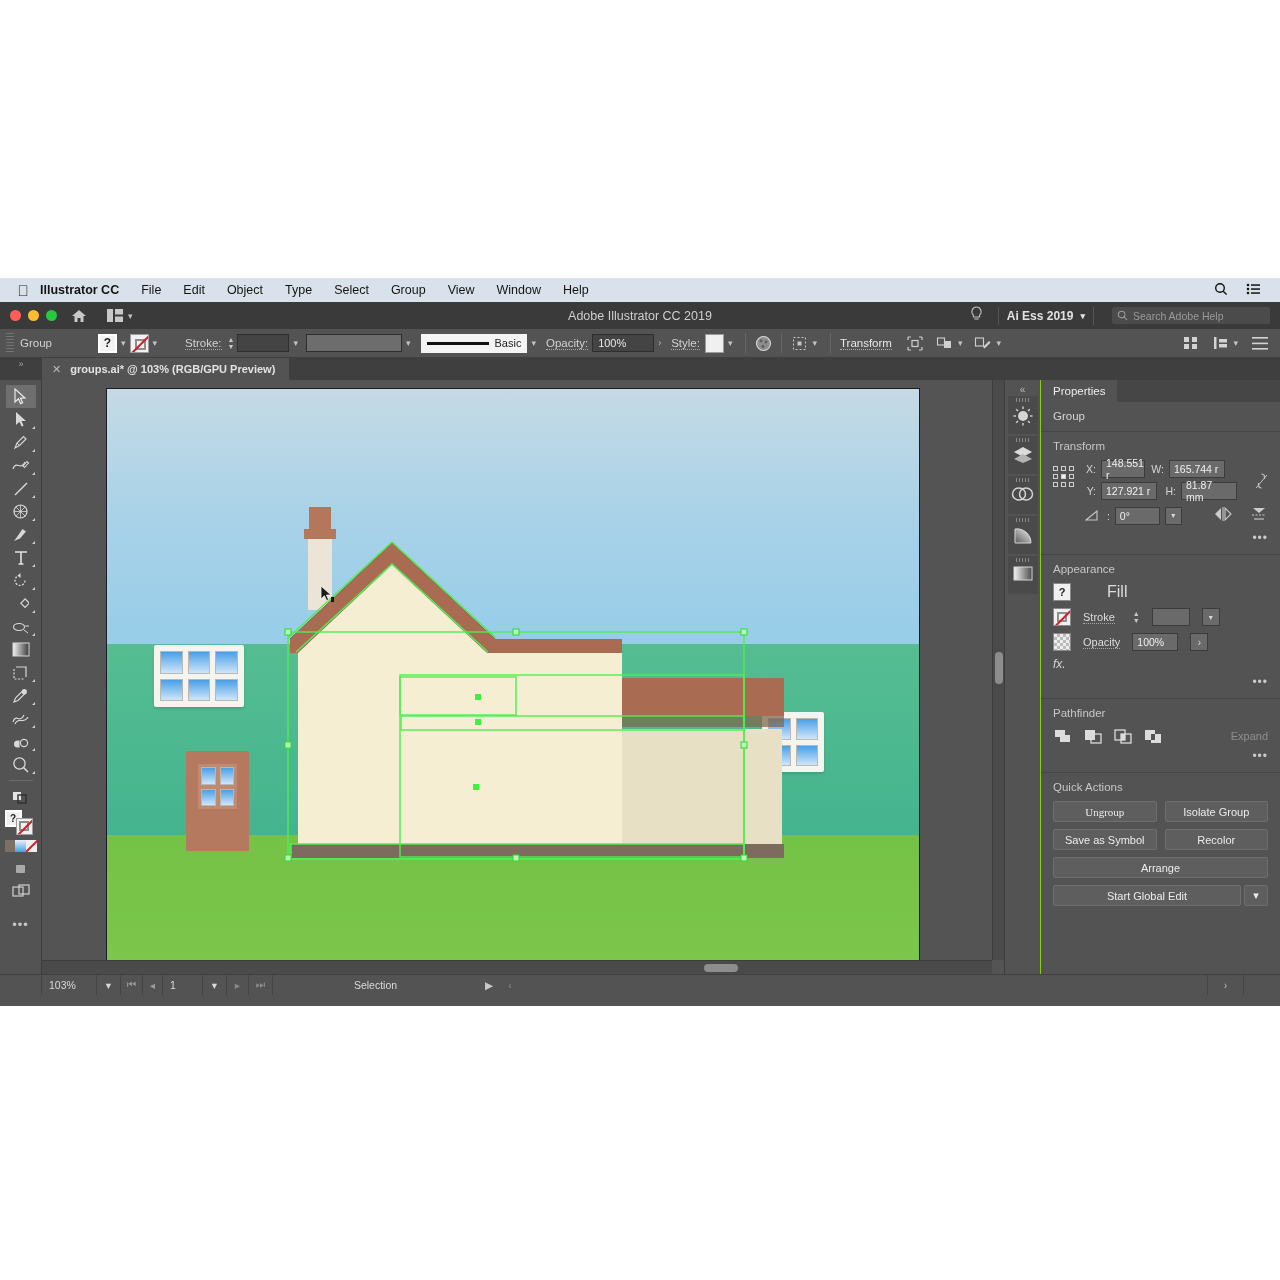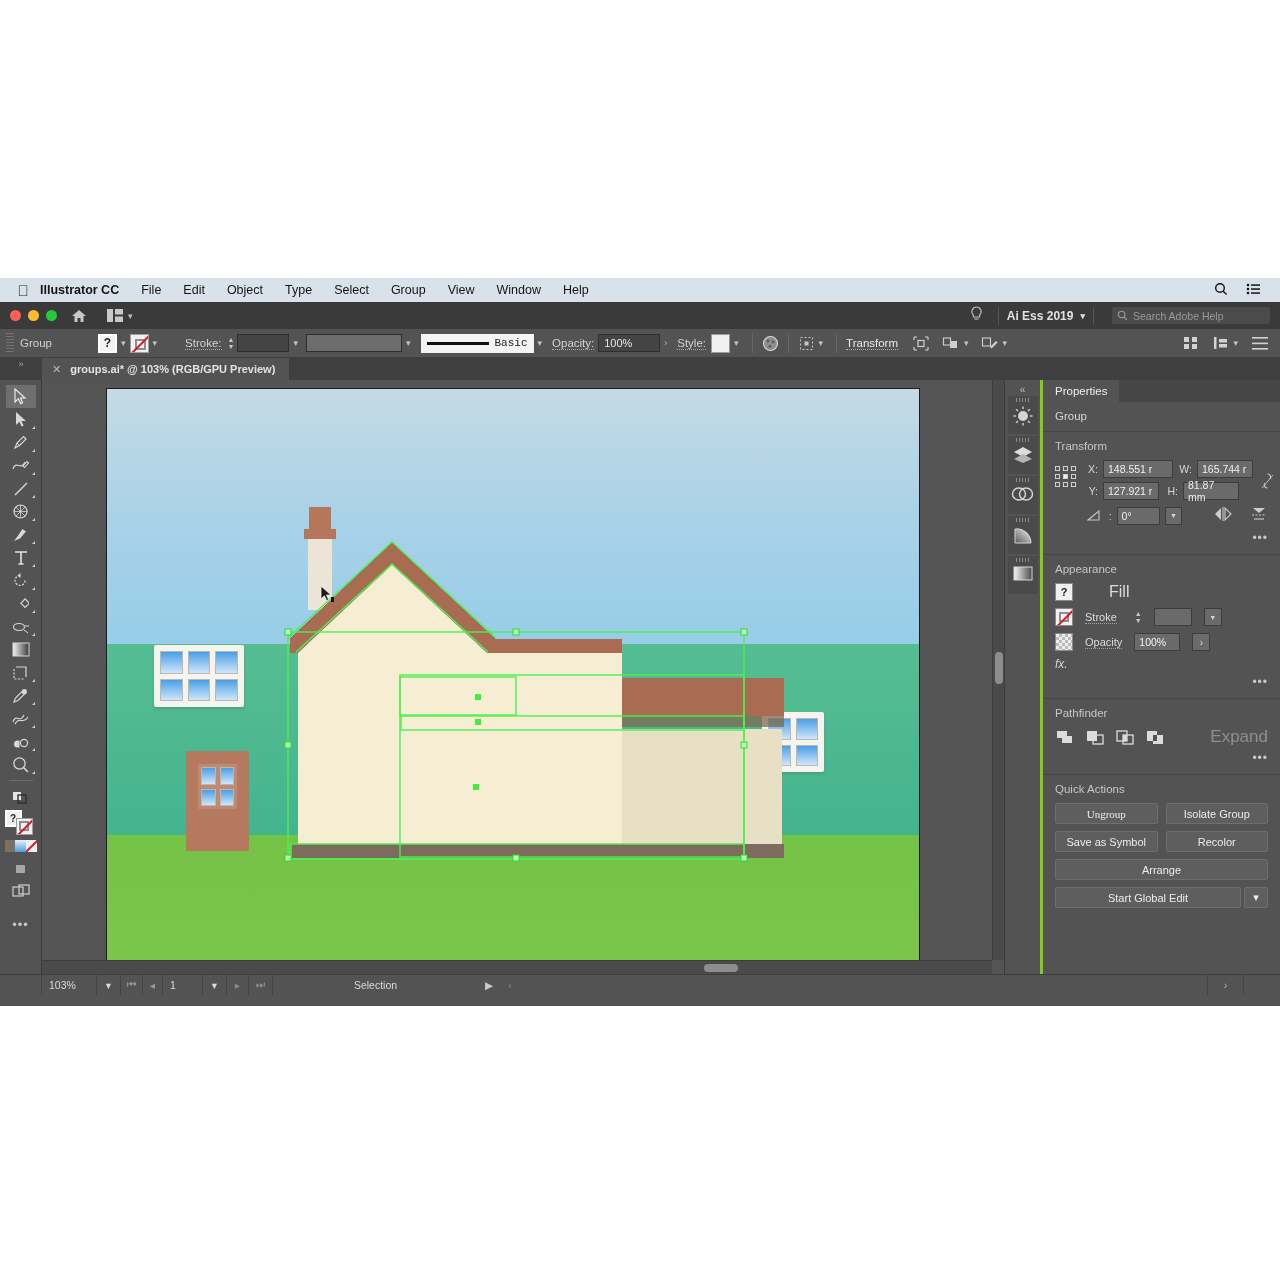--- a/index.html
+++ b/index.html
@@ -80,21 +80,21 @@
   .hscroll { position:absolute; left:0; right:12px; bottom:0; height:14px; background:#4a4a4a; border-top:1px solid #3c3c3c; }
   .hscroll .thumb { position:absolute; top:3px; left:662px; width:34px; height:8px; background:#8d8d8d; border-radius:4px; }
 
   
   .dockstrip { width:36px; background:#535353; border-left:1px solid #3c3c3c; display:flex; flex-direction:column; align-items:center; padding-top:2px; }
   .dockstrip .collapse { color:#bdbdbd; font-size:10px; height:14px; display:flex; align-items:center; }
   .dockitem { width:30px; height:38px; background:#4a4a4a; margin-bottom:2px; display:flex; flex-direction:column; align-items:center; justify-content:flex-start; padding-top:2px; color:#d0d0d0; }
   .dockitem .dots { width:14px; height:4px; background:repeating-linear-gradient(to right,#8b8b8b 0 1px,transparent 1px 3px); margin-bottom:3px; }
 
   
-  .props { width:240px; background:#535353; border-left:3px solid #84cc16; position:relative; overflow:hidden; }
+  .props { width:240px; background:#535353; border-left:1px solid #84cc16; position:relative; overflow:hidden; }
   .props .tabrow { height:22px; background:#464646; display:flex; align-items:center; }
   .props .ptab { height:22px; padding:0 12px; background:#535353; font-size:11.5px; color:#ededed; display:flex; align-items:center; }
   .prow { padding:8px 12px 0 12px; }
   .ptitle { font-size:11.5px; color:#d6d6d6; }
   .section-title { font-size:11.5px; color:#c6c6c6; margin-bottom:8px; }
   .hr { height:1px; background:#464646; margin:9px 0 0 0; }
   .fieldbox { height:18px; background:#6a6a6a; border:1px solid #3c3c3c; font-size:10.5px; color:#f0f0f0; display:flex; align-items:center; padding:0 4px; }
   .flabel { font-size:10.5px; color:#d6d6d6; width:14px; text-align:right; }
   .refpoint { display:grid; grid-template-columns:repeat(3,5px); grid-gap:3px; }
   .refpoint i { width:5px; height:5px; border:1px solid #cfcfcf; display:block; }
@@ -161,20 +161,21 @@
         </svg>
     </div>
     <div class="arrangeicon">
       <svg width="16" height="13" viewBox="0 0 16 13">
           <rect x="0" y="0" width="6" height="13" fill="#c9c9c9"></rect>
           <rect x="8" y="0" width="8" height="5.5" fill="#c9c9c9"></rect>
           <rect x="8" y="7.5" width="8" height="5.5" fill="#c9c9c9"></rect>
         </svg>
       <span style="font-size:9px;color:#c0c0c0;">▾</span>
     </div>
+    <div class="doctitle">Adobe Illustrator CC 2019</div>
     <div class="right">
       <div class="bulb">
         <svg width="13" height="16" viewBox="0 0 13 16">
             <path d="M6.5 1 A4.6 4.6 0 0 1 9.6 9 L9.6 11 L3.4 11 L3.4 9 A4.6 4.6 0 0 1 6.5 1 Z" fill="none" stroke="#bdbdbd" stroke-width="1.1"></path>
             <line x1="4.3" y1="13" x2="8.7" y2="13" stroke="#bdbdbd" stroke-width="1.1"></line>
           </svg>
       </div>
       <div class="vsep"></div>
       <div class="wspace">
         <span>Ai Ess 2019</span>
@@ -207,21 +208,21 @@
     <div class="cb-label dash-underline" style="margin-left:24px;">Stroke:</div>
     <div class="stepper" style="margin-left:6px;">
         <span>▲</span>
         <span>▼</span>
       </div>
     <div class="numbox" style="width:52px;margin-left:3px;"></div>
     <div class="caret">▾</div>
     <div class="widebox" style="width:96px;margin-left:4px;"></div>
     <div class="caret">▾</div>
 
-    <div class="stroke-profile" style="margin-left:6px;font-family:Liberation Mono, monospace;">
+    <div class="stroke-profile" style="margin-left:6px;">
       <div class="line"></div>
       <div class="lbl">Basic</div>
     </div>
     <div class="caret">▾</div>
 
     <div class="cb-label dash-underline" style="margin-left:6px;">Opacity:</div>
     <div class="numbox" style="width:62px;margin-left:4px;">100%</div>
     <div class="caret">›</div>
 
     <div class="cb-label dash-underline" style="margin-left:6px;">Style:</div>
@@ -670,21 +671,21 @@
             <i></i>
               <i class="on"></i>
               <i></i>
             <i></i>
               <i></i>
               <i></i>
           </div>
           <div style="flex:1;">
             <div style="display:flex;align-items:center;gap:5px;margin-bottom:4px;">
               <span class="flabel">X:</span>
-              <div class="fieldbox" style="width:70px;">148.551 r</div>
+              <div class="fieldbox" style="width:44px;">148.551 r</div>
               <span class="flabel">W:</span>
               <div class="fieldbox" style="width:56px;">165.744 r</div>
             </div>
             <div style="display:flex;align-items:center;gap:5px;">
               <span class="flabel">Y:</span>
               <div class="fieldbox" style="width:56px;">127.921 r</div>
               <span class="flabel">H:</span>
               <div class="fieldbox" style="width:56px;">81.87 mm</div>
             </div>
           </div>
@@ -776,21 +777,21 @@
               </svg>
           </div>
           <div class="pf-btn">
             <svg width="20" height="18" viewBox="0 0 20 18">
                 <rect x="2" y="3" width="10" height="10" fill="#dcdcdc"></rect>
                 <rect x="8" y="7" width="10" height="9" fill="#dcdcdc"></rect>
                 <rect x="8" y="7" width="4" height="6" fill="#535353"></rect>
               </svg>
           </div>
           <div style="flex:1;"></div>
-          <div style="font-size:17px;color:#8f8f8f;">Expand</div>
+          <div style="font-size:11px;color:#8f8f8f;">Expand</div>
         </div>
         <div style="text-align:right;margin-top:4px;" class="dots3">•••</div>
       </div>
       <div class="hr"></div>
 
       <div class="prow">
         <div class="section-title">Quick Actions</div>
         <div style="display:flex;gap:8px;margin-bottom:7px;">
           <div class="qbtn" style="flex:1;font-family:Liberation Serif, serif;">Ungroup</div>
           <div class="qbtn" style="flex:1;">Isolate Group</div>

